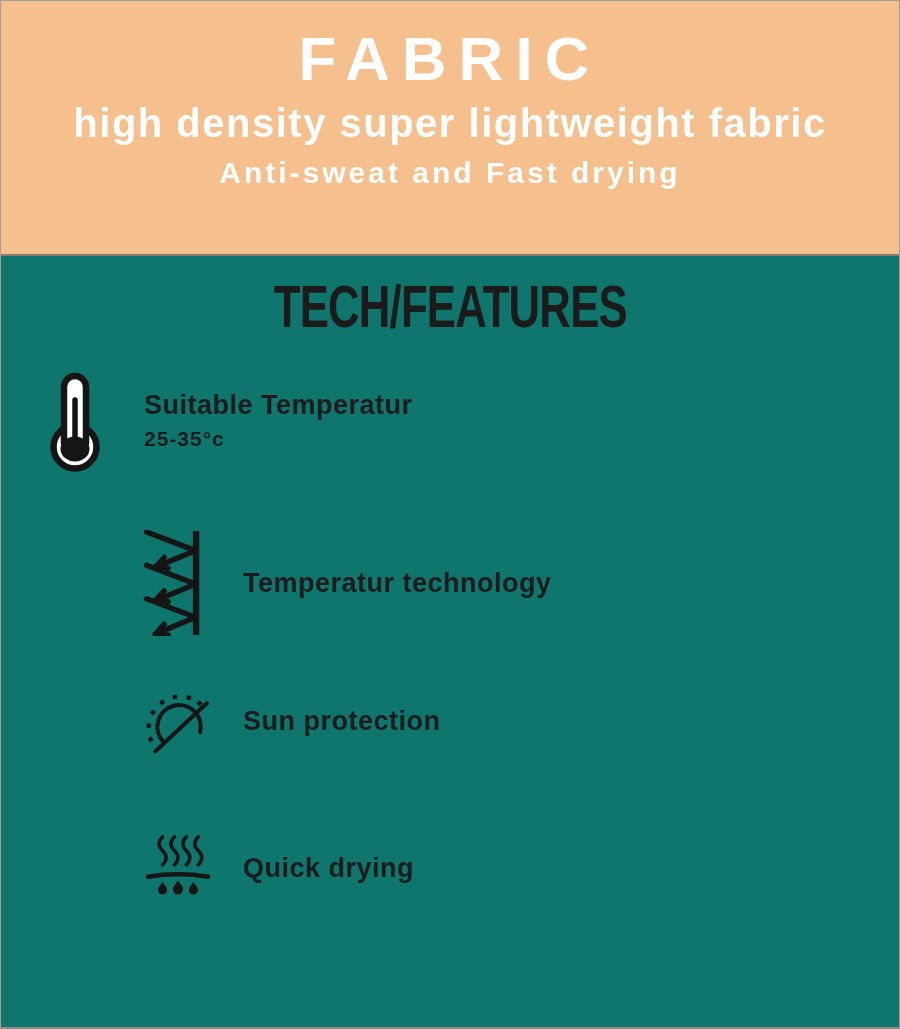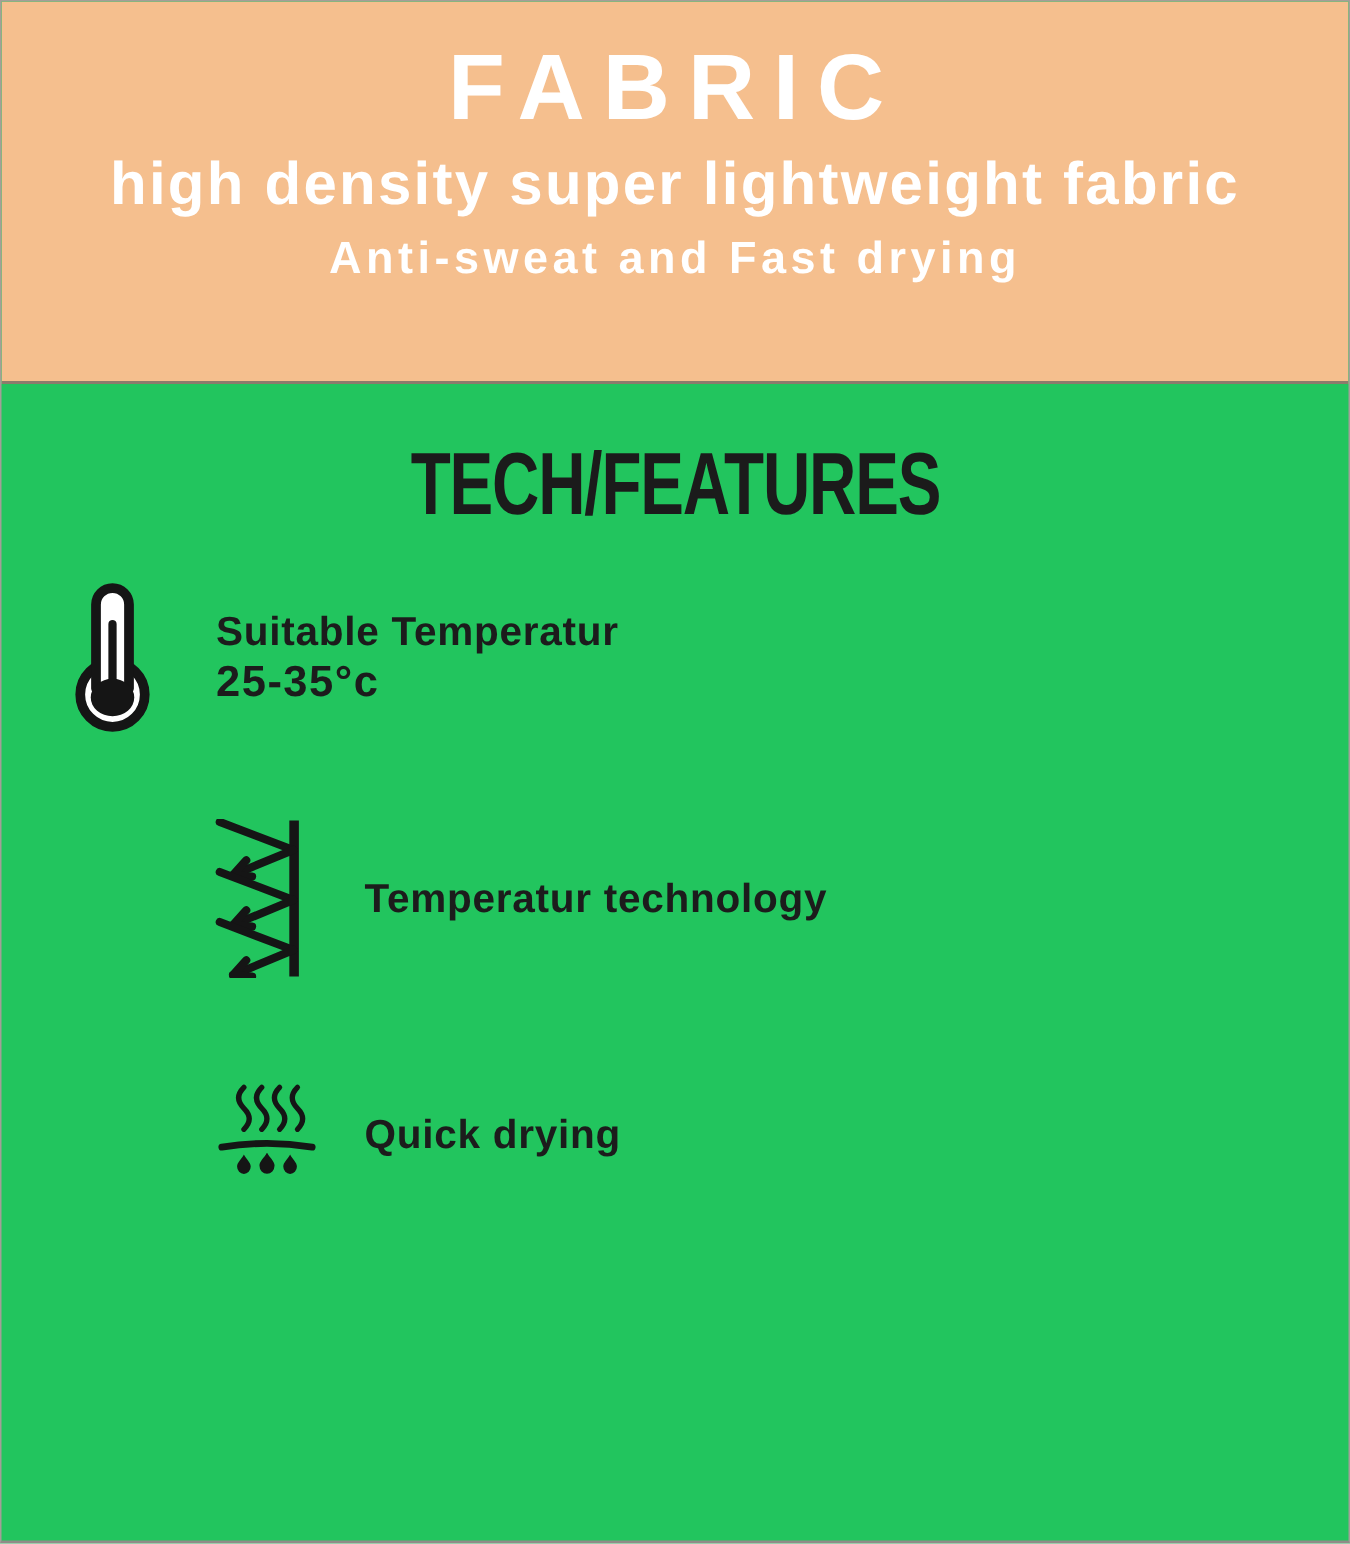--- a/index.html
+++ b/index.html
@@ -4,21 +4,21 @@
 <style>
   * { margin: 0; padding: 0; box-sizing: border-box; }
   html, body { background: #ffffff; }
   body { font-family: "Liberation Sans", "DejaVu Sans", sans-serif; }
 
   .page {
     position: relative;
     width: 900px;
     height: 1029px;
     margin: 0 auto;
-    background: #22c55e;
+    background: #0f766e;
     border: 1px solid #a39e98;
     border-bottom: 2px solid #8f8c88;
     overflow: hidden;
   }
 
   
   .header {
     width: 100%;
     height: 255px;
     background: #f5bf8e;
@@ -56,21 +56,21 @@
     font-size: 30px;
     font-weight: bold;
     letter-spacing: 3px;
     line-height: 34px;
     margin-top: 16px;
   }
 
   
   .section-title-wrap {
     text-align: center;
-    margin-top: 32px;
+    margin-top: 16px;
     height: 70px;
   }
   .section-title {
     display: inline-block;
     font-size: 56px;
     font-weight: bold;
     color: #1b1b1b;
     letter-spacing: -1px;
     transform: scaleX(0.78) scaleY(1.05);
     transform-origin: center top;
@@ -89,21 +89,21 @@
     flex: 0 0 100px;
     display: flex;
     align-items: center;
   }
   .text-cell {
     font-weight: bold;
     font-size: 27px;
     letter-spacing: 0.5px;
     line-height: 34px;
   }
-  .text-cell .sublabel { font-size: 29px; letter-spacing: 1px; }
+  .text-cell .sublabel { font-size: 21px; letter-spacing: 1px; }
 
   .row-temperature { margin-top: 20px; height: 120px; padding-left: 43px; }
   .row-reflective  { margin-top: 46px; height: 110px; }
   .row-sun         { margin-top: 38px; height: 90px; }
   .row-drying      { margin-top: 58px; height: 88px; }
 
   svg { display: block; }
 </style>
 </head>
 <body>
@@ -152,20 +152,40 @@
             <path d="M53,89 L12,106"></path>
             <path d="M25,107 L12,106 L21,96"></path>
           </g>
         </svg>
       </div>
       <div class="text-cell">
         <div>Temperatur technology</div>
       </div>
     </div>
 
+    <div class="feature-row row-sun">
+      <div class="icon-cell">
+        <svg width="68" height="65" viewBox="0 0 100 96" aria-hidden="true">
+          <path d="M30,78 A32,32 0 1 1 84,64" fill="none" stroke="#151515" stroke-width="6" stroke-linecap="round"></path>
+          <line x1="18" y1="92" x2="94" y2="21" stroke="#151515" stroke-width="6" stroke-linecap="round"></line>
+          <g fill="#151515">
+            <rect x="7.8" y="71.1" width="6.5" height="6.5" transform="rotate(70 11 74.4)"></rect>
+            <rect x="5.2" y="50.9" width="6.5" height="6.5" transform="rotate(95 8.4 54.1)"></rect>
+            <rect x="11.3" y="31.5" width="6.5" height="6.5" transform="rotate(120 14.5 34.7)"></rect>
+            <rect x="25" y="16.5" width="6.5" height="6.5" transform="rotate(145 28.2 19.7)"></rect>
+            <rect x="43.8" y="8.7" width="6.5" height="6.5" transform="rotate(170 47 11.9)"></rect>
+            <rect x="64.2" y="9.6" width="6.5" height="6.5" transform="rotate(195 67.4 12.8)"></rect>
+            <rect x="80" y="18" width="6.5" height="6.5" transform="rotate(220 83.2 21.2)"></rect>
+          </g>
+        </svg>
+      </div>
+      <div class="text-cell">
+        <div>Sun protection</div>
+      </div>
+    </div>
 
     <div class="feature-row row-drying">
       <div class="icon-cell">
         <svg width="70" height="68" viewBox="0 0 100 97" aria-hidden="true">
           <g stroke="#151515" stroke-width="5" fill="none" stroke-linecap="round">
             <path d="M28,4 Q18,14 28,24 Q38,34 28,44"></path>
             <path d="M45,4 Q35,14 45,24 Q55,34 45,44"></path>
             <path d="M62,4 Q52,14 62,24 Q72,34 62,44"></path>
             <path d="M79,4 Q69,14 79,24 Q89,34 79,44"></path>
           </g>

